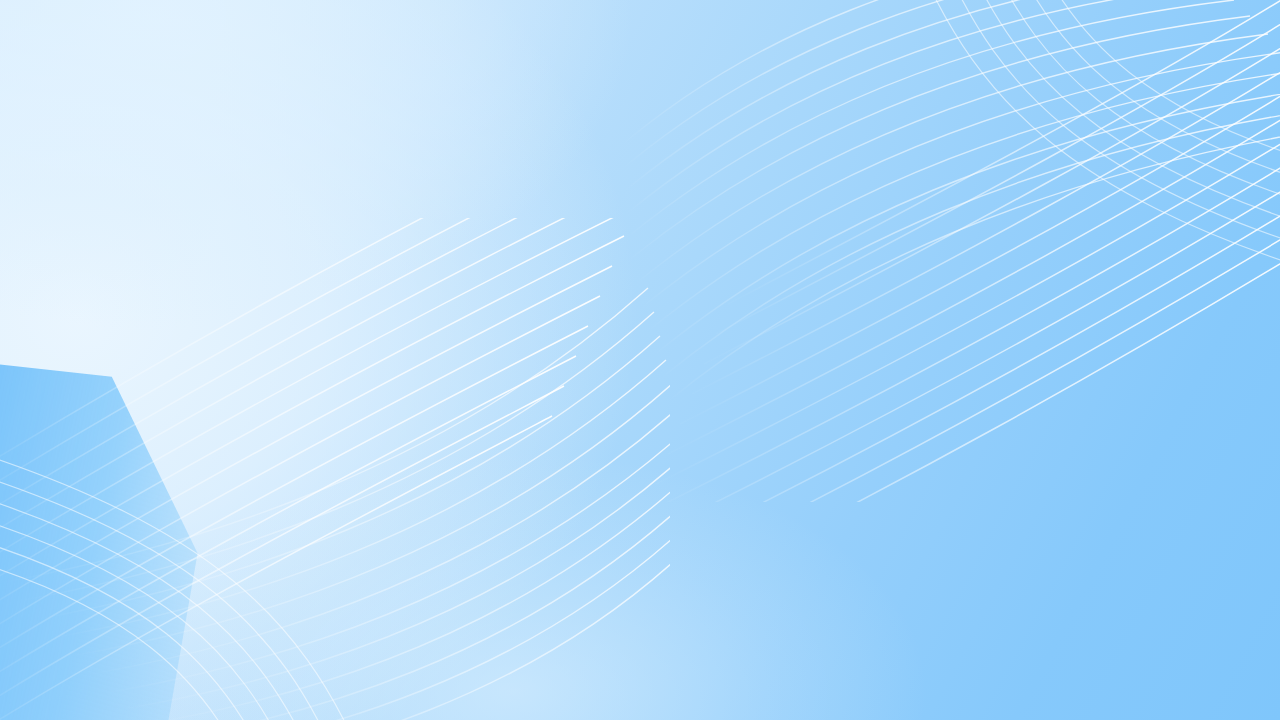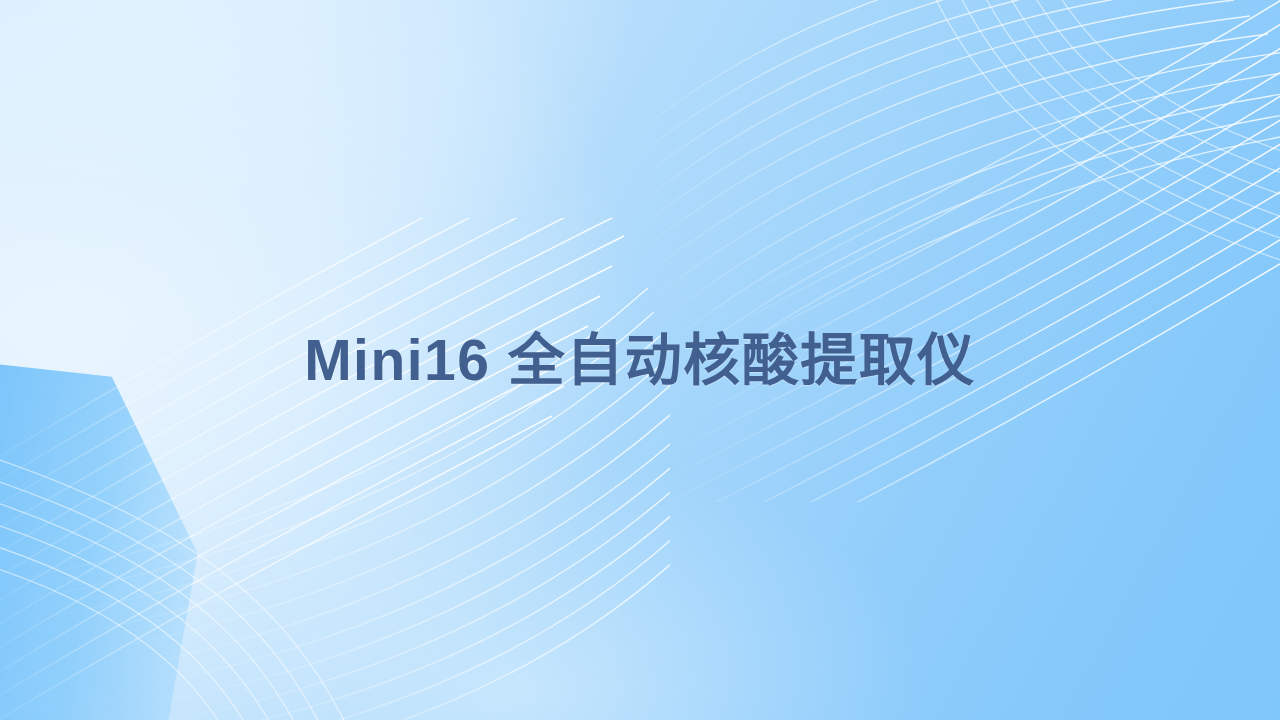--- a/index.html
+++ b/index.html
@@ -266,16 +266,15 @@
           <path d="M382 -20 C 430 84, 508 162, 700 222"></path>
           <path d="M358 -20 C 410 96, 492 178, 700 244"></path>
           <path d="M334 -20 C 390 108, 476 194, 700 266"></path>
           <path d="M310 -16 C 370 120, 460 210, 700 288"></path>
         </g>
       </g>
     </svg>
   </div>
 
   <div class="content">
-    <h1 class="title">Mini16 全自动核酸提取仪</h1>
   </div>
 
 </div>
 
 </body></html>

